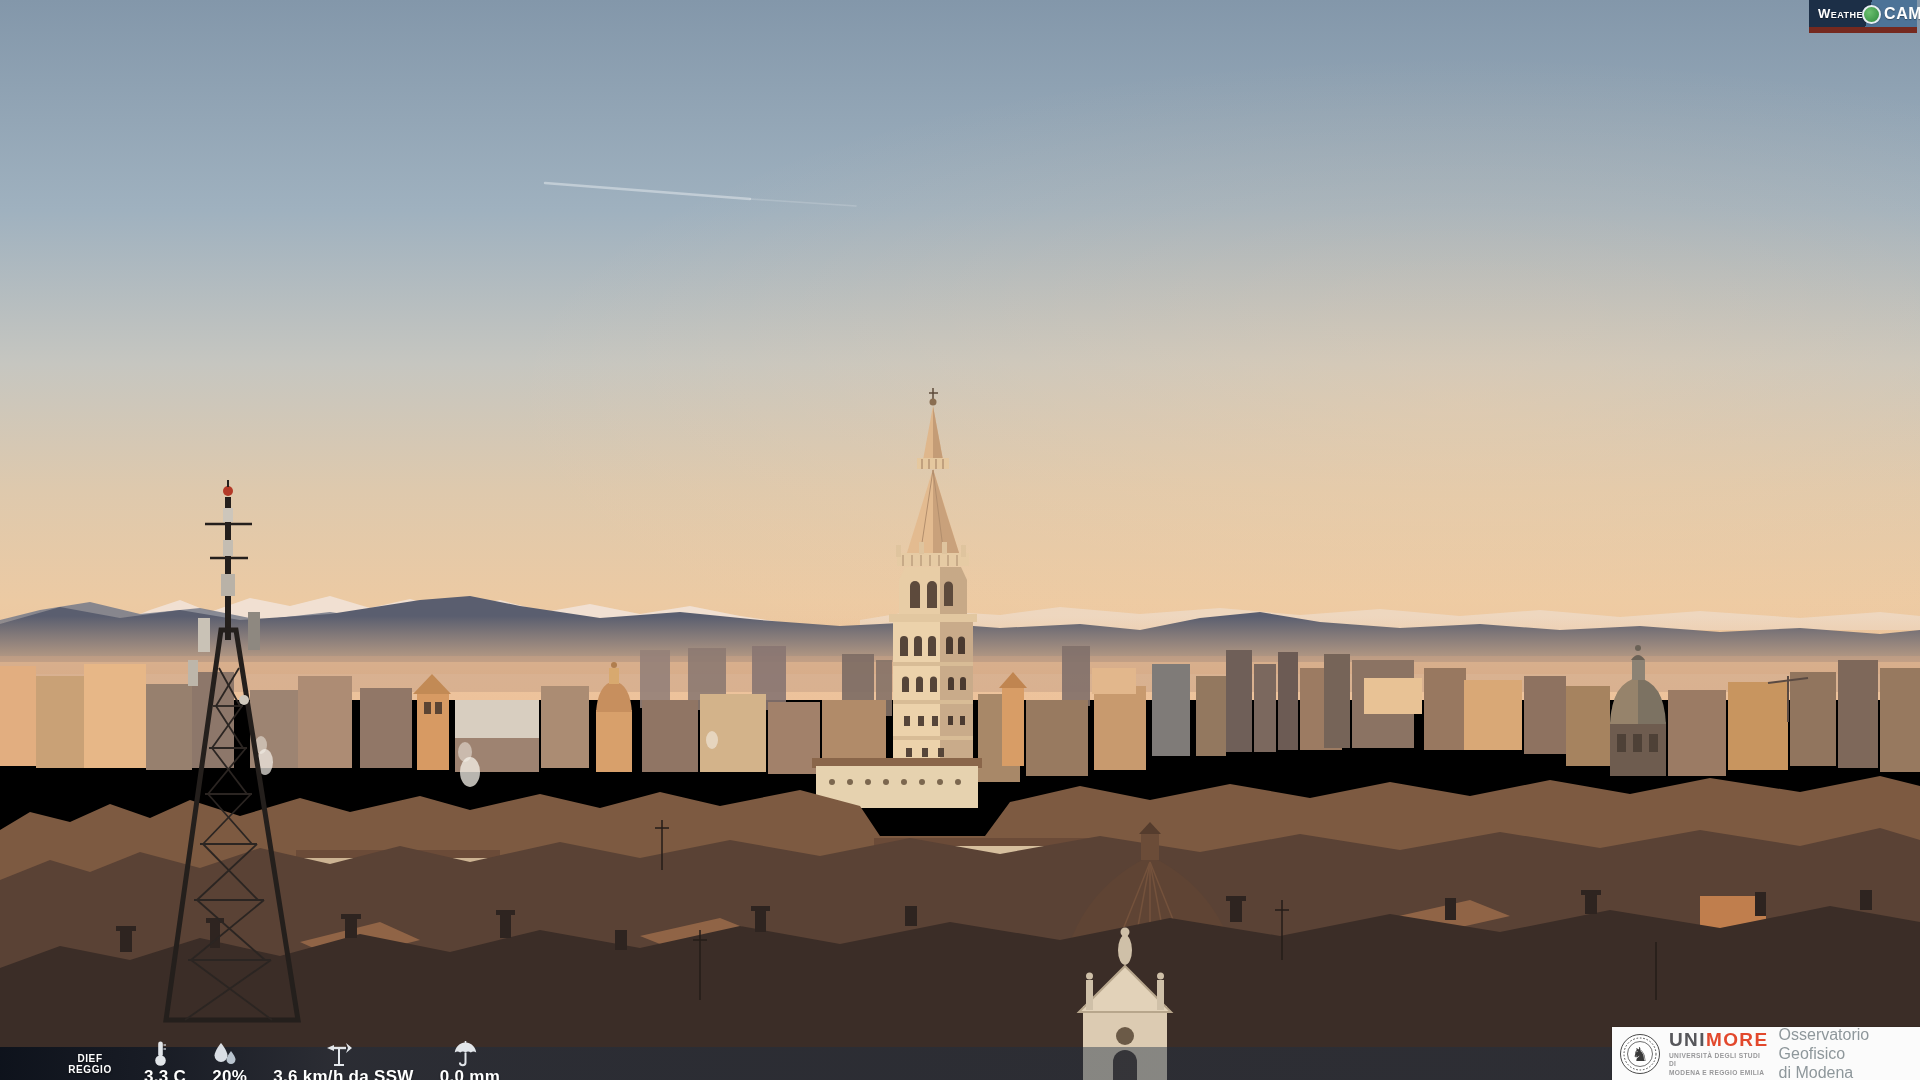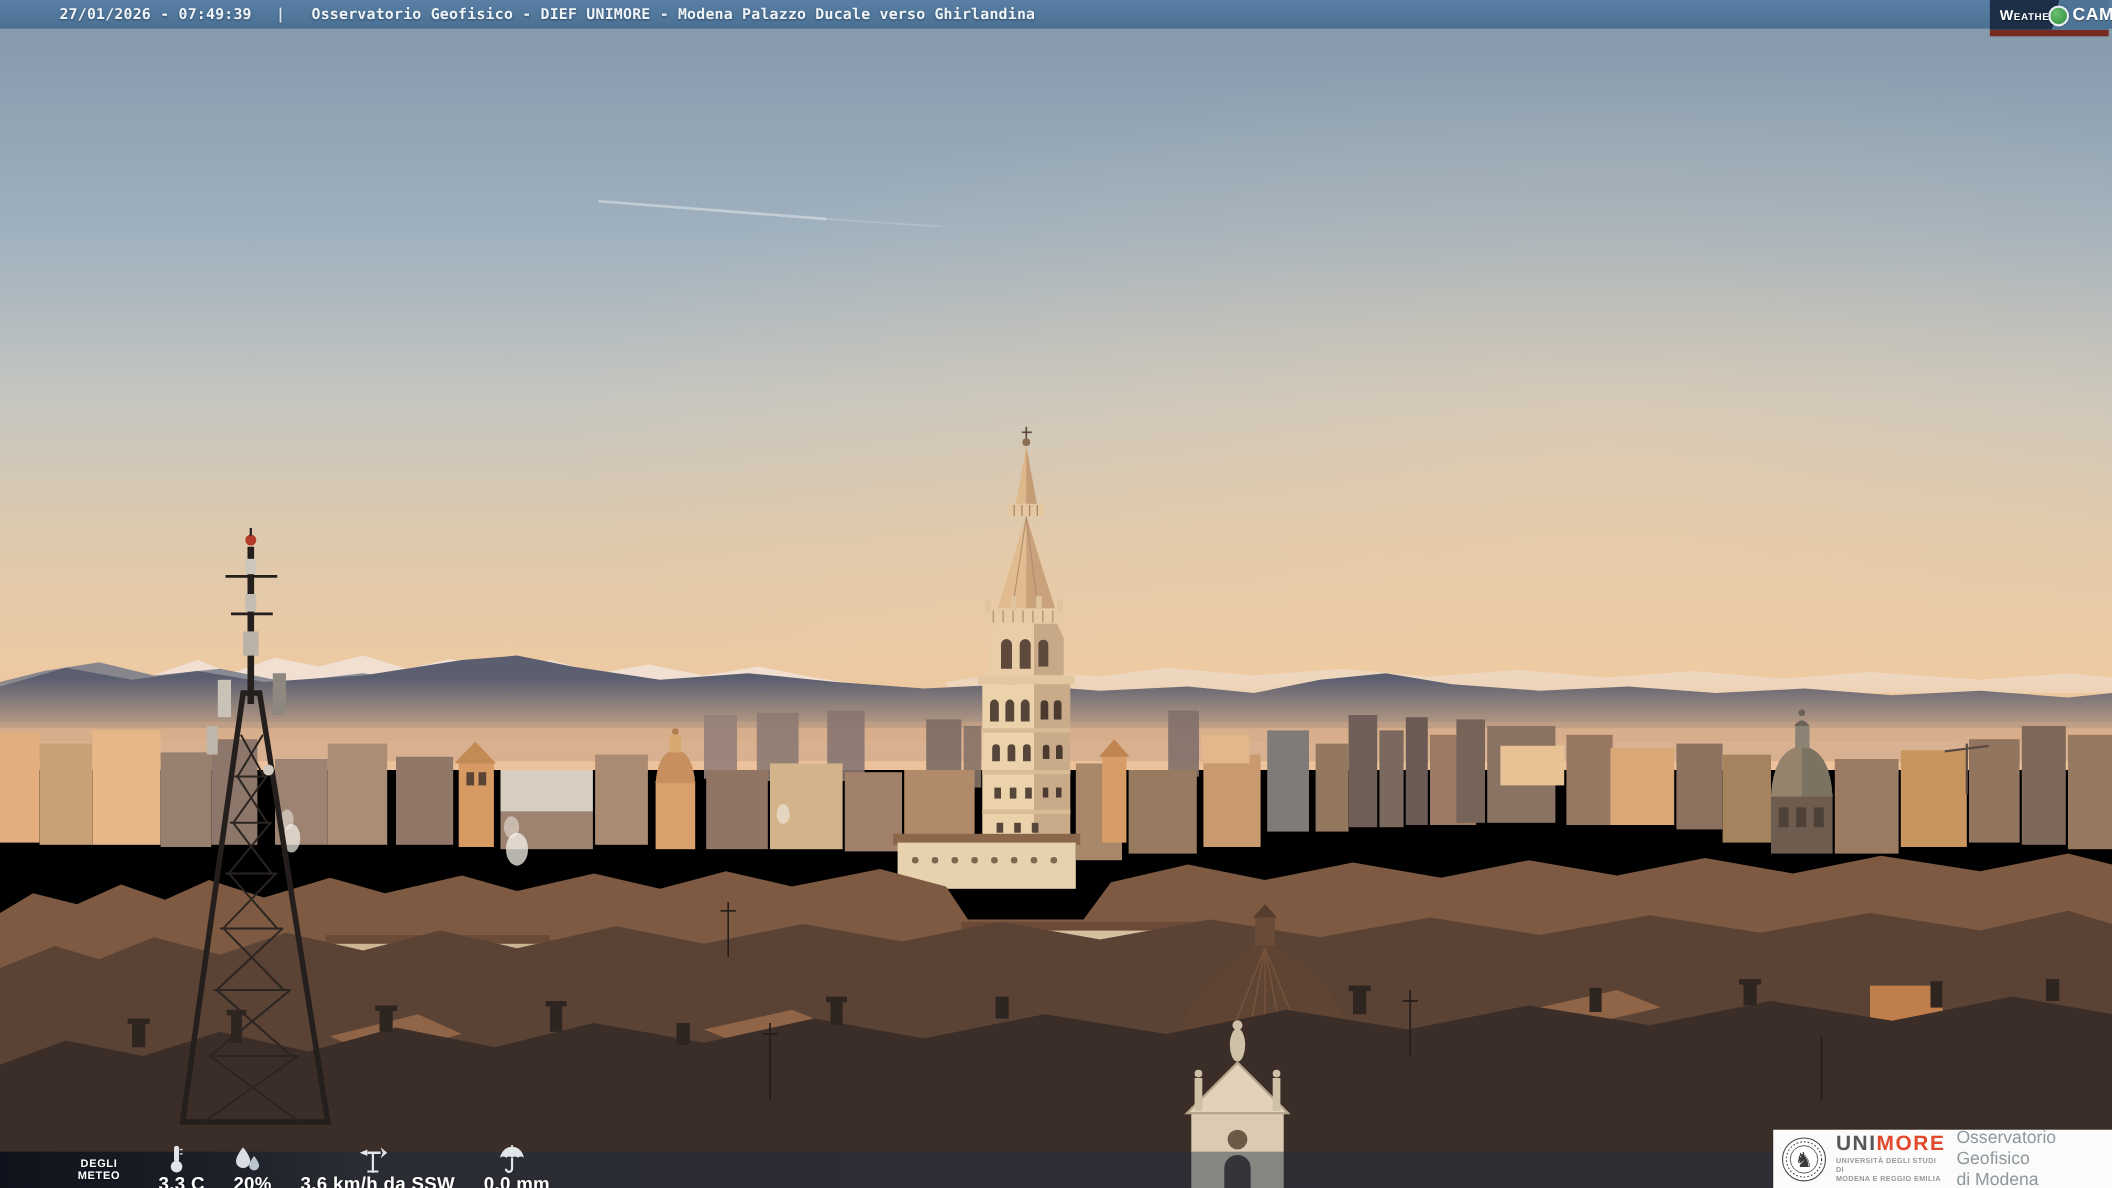--- a/index.html
+++ b/index.html
@@ -441,39 +441,34 @@
         <line x1="194" y1="900" x2="264" y2="900"></line>
           <line x1="188" y1="960" x2="271" y2="960"></line>
       </g>
       <rect x="198" y="618" width="12" height="34" fill="#c9c2b6"></rect>
         <rect x="248" y="612" width="12" height="38" fill="#8e8880"></rect>
       <rect x="188" y="660" width="10" height="26" fill="#bdb6aa"></rect>
         <circle cx="244" cy="700" r="5" fill="#d0c9bd"></circle>
     </g>
   </svg>
 
-  <div class="topbar">
-    <span class="dt">27/01/2026 - 07:49:39</span>
-    <span class="sep">|</span>
-    <span class="ttl">Osservatorio Geofisico - DIEF UNIMORE - Modena Palazzo Ducale verso Ghirlandina</span>
-  </div>
 
   <div class="wcam">
     <div class="wcam-row">
       <span class="wcam-weather">Weather</span>
       <span class="wcam-dot"></span>
       <span class="wcam-cam">CAM</span>
     </div>
     <div class="wcam-base"></div>
   </div>
 
   <div class="meteobar">
     <div class="dati">
-      <div>DEGLI</div>
-      <div>METEO</div>
+      <div>DIEF</div>
+      <div>REGGIO</div>
     </div>
     <div class="m-item">
       <span class="icon">
         <svg width="15" height="27" viewBox="0 0 15 27">
             <rect x="5.2" y="1.5" width="4.6" height="15" rx="2.3" fill="#f2f6fa"></rect>
             <circle cx="7.5" cy="20.5" r="5.3" fill="#f2f6fa"></circle>
             <line x1="10.5" y1="5" x2="13" y2="5" stroke="#f2f6fa" stroke-width="1.2"></line>
             <line x1="10.5" y1="9" x2="13" y2="9" stroke="#f2f6fa" stroke-width="1.2"></line>
           </svg>
       </span>

